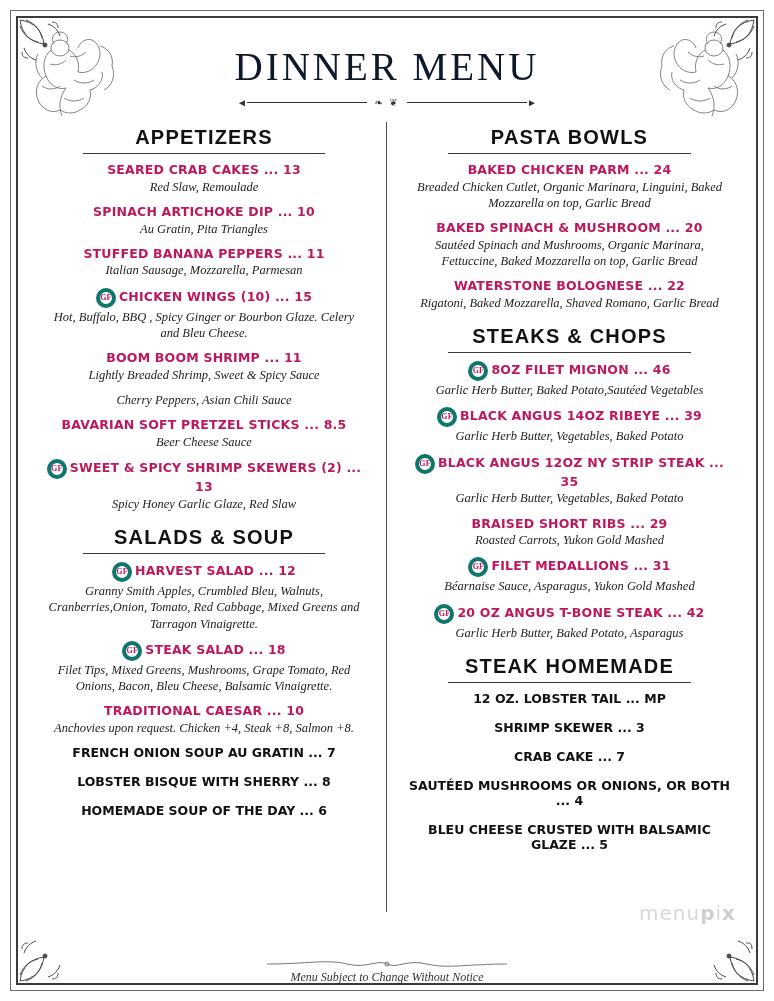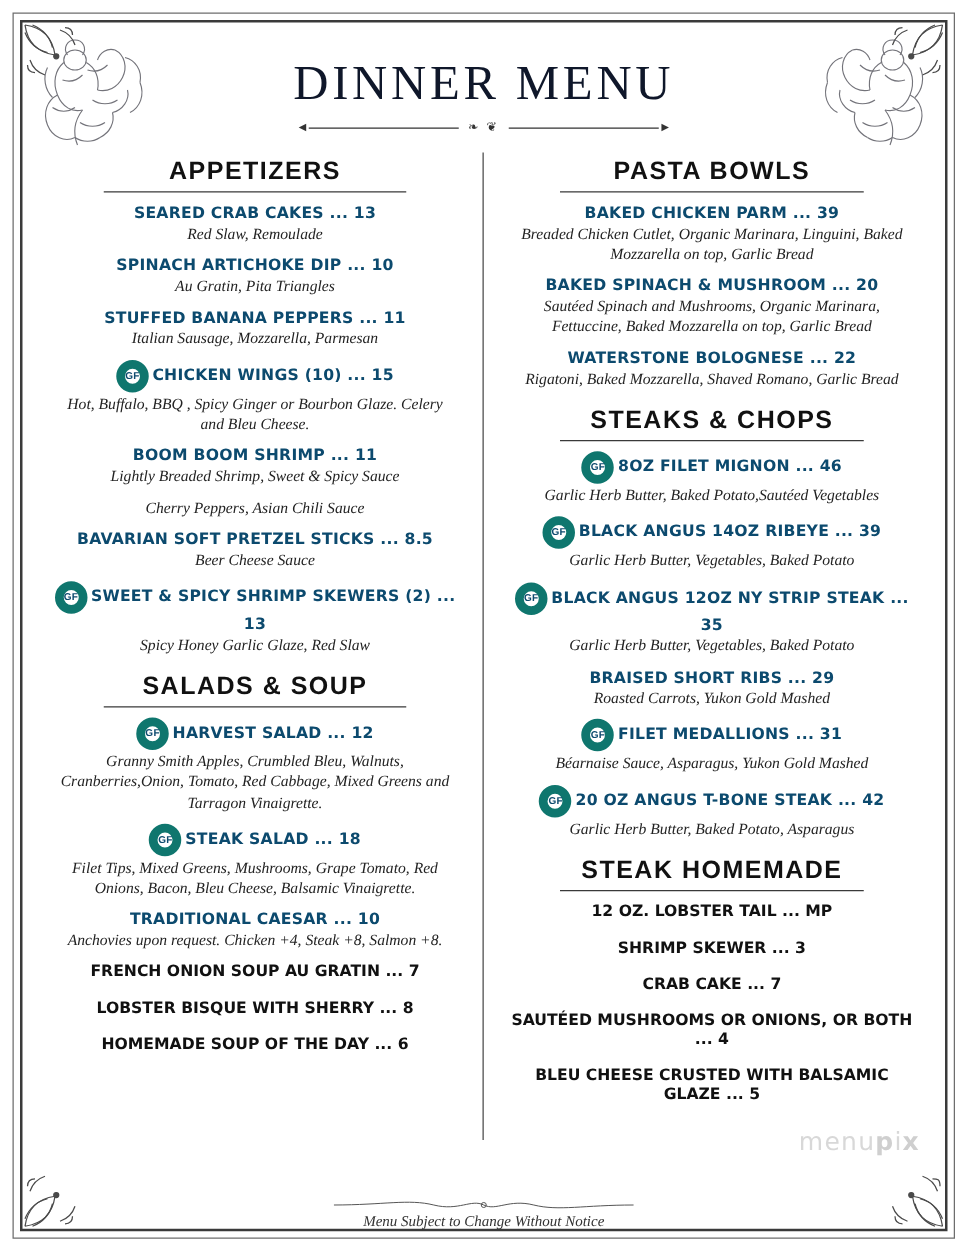--- a/index.html
+++ b/index.html
@@ -126,38 +126,38 @@
     width: 74%;
     margin: 4px auto 8px auto;
   }
 
   .item { margin-bottom: 9px; text-align: center; }
   .item-name {
     font-family: "DejaVu Sans", sans-serif;
     font-weight: bold;
     font-size: 12.5px;
     letter-spacing: 0.2px;
-    color: #0c4a6e;
+    color: #be185d;
     line-height: 1.25;
   }
   .item-desc {
     font-family: "Liberation Serif", serif;
     font-style: italic;
     font-size: 12.5px;
     color: #222;
     line-height: 1.3;
     margin-top: 1px;
     padding: 0 4px;
   }
   .gf {
     display: inline-block;
     width: 12px; height: 12px;
-    border: 7px solid #0f766e;
+    border: 4px solid #0f766e;
     border-radius: 50%;
-    font-family: Liberation Sans, sans-serif;
+    font-family: Liberation Serif, serif;
     font-size: 8px;
     line-height: 12px;
     text-align: center;
     vertical-align: 1px;
     margin-right: 3px;
     font-weight: bold;
   }
   .simple-item {
     text-align: center;
     font-family: "DejaVu Sans", sans-serif;
@@ -362,21 +362,21 @@
             <div class="item-desc">Anchovies upon request. Chicken +4, Steak +8, Salmon +8.</div>
           </div>
           <div class="simple-item"><span>FRENCH ONION SOUP AU GRATIN ... 7</span></div>
           <div class="simple-item"><span>LOBSTER BISQUE WITH SHERRY ... 8</span></div>
           <div class="simple-item"><span>HOMEMADE SOUP OF THE DAY ... 6</span></div>
         </div>
       <div class="col right" id="col-right">
           <div class="section-head">PASTA BOWLS</div>
           <div class="section-rule"></div>
           <div class="item">
-            <div class="item-name"><span>BAKED CHICKEN PARM ... 39</span></div>
+            <div class="item-name"><span>BAKED CHICKEN PARM ... 24</span></div>
             <div class="item-desc">Breaded Chicken Cutlet, Organic Marinara, Linguini, Baked Mozzarella on top, Garlic Bread</div>
           </div>
           <div class="item">
             <div class="item-name"><span>BAKED SPINACH &amp; MUSHROOM ... 20</span></div>
             <div class="item-desc">Sautéed Spinach and Mushrooms, Organic Marinara, Fettuccine, Baked Mozzarella on top, Garlic Bread</div>
           </div>
           <div class="item">
             <div class="item-name"><span>WATERSTONE BOLOGNESE ... 22</span></div>
             <div class="item-desc">Rigatoni, Baked Mozzarella, Shaved Romano, Garlic Bread</div>
           </div>

